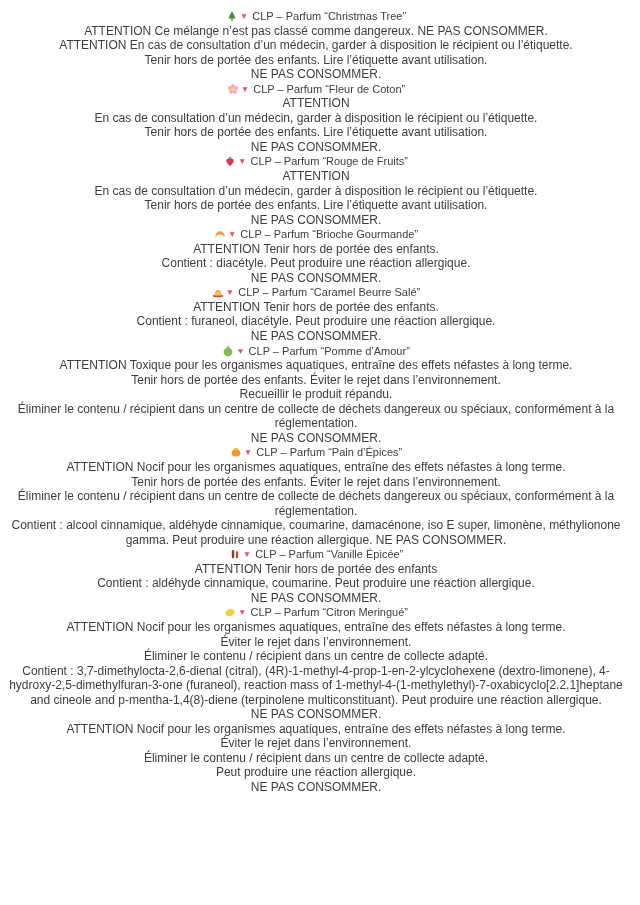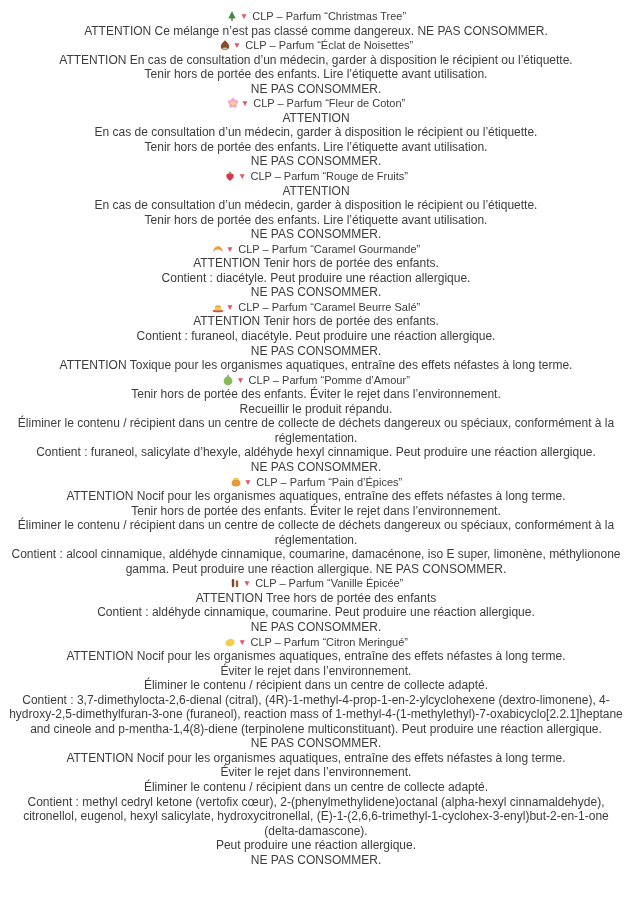--- a/index.html
+++ b/index.html
@@ -49,24 +49,20 @@
 
 <main class="doc">
     <section>
       <div class="line title"><span class="icon"><svg viewBox="0 0 12 12">
             <path d="M6 0.9 L9.7 8.4 H2.3Z" fill="#3d8c40"></path>
             <rect x="5.2" y="8.4" width="1.6" height="2.4" fill="#8b5e3c"></rect>
           </svg></span><span class="marker">▼</span><span>CLP – Parfum “Christmas Tree”</span></div>
       <div class="line">ATTENTION  Ce mélange n’est pas classé comme dangereux. NE PAS CONSOMMER.</div>
     </section>
     <section>
-      <div class="line title"><span class="icon"><svg viewBox="0 0 12 12">
-            <path d="M6 1.2 C8.6 3.4 10.2 5.6 10.2 7.4 A4.2 3.4 0 0 1 1.8 7.4 C1.8 5.6 3.4 3.4 6 1.2Z" fill="#8a4a2c"></path>
-            <ellipse cx="6" cy="9.4" rx="2.6" ry="0.9" fill="#d9c3a3"></ellipse>
-          </svg></span><span class="marker">▼</span><span>CLP – Parfum “Éclat de Noisettes”</span></div>
       <div class="line">ATTENTION  En cas de consultation d’un médecin, garder à disposition le récipient ou l’étiquette.</div>
       <div class="line">Tenir hors de portée des enfants. Lire l’étiquette avant utilisation.</div>
       <div class="line">NE PAS CONSOMMER.</div>
     </section>
     <section>
       <div class="line title"><span class="icon"><svg viewBox="0 0 12 12">
             <g fill="#f3a8c0">
               <circle cx="6" cy="2.9" r="2"></circle>
               <circle cx="9.1" cy="5.1" r="2"></circle>
               <circle cx="7.9" cy="8.7" r="2"></circle>
@@ -86,77 +82,75 @@
             <path d="M3.8 3.4 L8.2 3.4 L6 1.5Z" fill="#5f9e44"></path>
           </svg></span><span class="marker">▼</span><span>CLP – Parfum “Rouge de Fruits”</span></div>
       <div class="line">ATTENTION</div>
       <div class="line">En cas de consultation d’un médecin, garder à disposition le récipient ou l’étiquette.</div>
       <div class="line">Tenir hors de portée des enfants. Lire l’étiquette avant utilisation.</div>
       <div class="line">NE PAS CONSOMMER.</div>
     </section>
     <section>
       <div class="line title"><span class="icon"><svg viewBox="0 0 12 12">
             <path d="M1.2 8.9 Q1.4 4.3 6 3.1 Q10.6 4.3 10.8 8.9 Q8.4 6.6 6 6.6 Q3.6 6.6 1.2 8.9Z" fill="#e8a33d"></path>
-          </svg></span><span class="marker">▼</span><span>CLP – Parfum “Caramel Gourmande”</span></div>
+          </svg></span><span class="marker">▼</span><span>CLP – Parfum “Brioche Gourmande”</span></div>
       <div class="line">ATTENTION Tenir hors de portée des enfants.</div>
       <div class="line">Contient : diacétyle. Peut produire une réaction allergique.</div>
       <div class="line">NE PAS CONSOMMER.</div>
     </section>
     <section>
       <div class="line title"><span class="icon"><svg viewBox="0 0 12 12">
             <ellipse cx="6" cy="10" rx="5.4" ry="1.3" fill="#cf4b4b"></ellipse>
             <path d="M2.6 9.6 Q2.6 4.6 6 4.6 Q9.4 4.6 9.4 9.6Z" fill="#f4c64f"></path>
             <path d="M3.3 6.4 Q6 4.3 8.7 6.4 L8.3 5.1 Q6 3.7 3.7 5.1Z" fill="#c8842e"></path>
           </svg></span><span class="marker">▼</span><span>CLP – Parfum “Caramel Beurre Salé”</span></div>
       <div class="line">ATTENTION Tenir hors de portée des enfants.</div>
       <div class="line">Contient : furaneol, diacétyle. Peut produire une réaction allergique.</div>
       <div class="line">NE PAS CONSOMMER.</div>
     </section>
     <section>
-      <div class="line">ATTENTION Toxique pour les organismes aquatiques, entraîne des effets néfastes à long terme.</div>
       <div class="line title"><span class="icon"><svg viewBox="0 0 12 12">
             <circle cx="6" cy="7" r="4.4" fill="#84bb57"></circle>
             <path d="M6 2.8 Q5.8 1.3 6.7 0.7" stroke="#7a5230" stroke-width="1" fill="none"></path>
           </svg></span><span class="marker">▼</span><span>CLP – Parfum “Pomme d’Amour”</span></div>
+      <div class="line">ATTENTION Toxique pour les organismes aquatiques, entraîne des effets néfastes à long terme.</div>
       <div class="line">Tenir hors de portée des enfants. Éviter le rejet dans l’environnement.</div>
       <div class="line">Recueillir le produit répandu.</div>
       <div class="line">Éliminer le contenu / récipient dans un centre de collecte de déchets dangereux ou spéciaux, conformément à la réglementation.</div>
-      <div class="line">Contient : furaneol, salicylate d’hexyle, aldéhyde hexyl cinnamique. Peut produire une réaction allergique.</div>
       <div class="line">NE PAS CONSOMMER.</div>
     </section>
     <section>
       <div class="line title"><span class="icon"><svg viewBox="0 0 12 12">
             <path d="M3.2 3.8 Q1.6 5.4 1.6 7.4 Q1.6 10.4 6 10.4 Q10.4 10.4 10.4 7.4 Q10.4 5.4 8.8 3.8Z" fill="#e59b38"></path>
             <rect x="3.4" y="1.9" width="5.2" height="2.2" rx="1.1" fill="#f4c64f"></rect>
           </svg></span><span class="marker">▼</span><span>CLP – Parfum “Pain d’Épices”</span></div>
       <div class="line">ATTENTION Nocif pour les organismes aquatiques, entraîne des effets néfastes à long terme.</div>
       <div class="line">Tenir hors de portée des enfants. Éviter le rejet dans l’environnement.</div>
       <div class="line">Éliminer le contenu / récipient dans un centre de collecte de déchets dangereux ou spéciaux, conformément à la réglementation.</div>
       <div class="line">Contient : alcool cinnamique, aldéhyde cinnamique, coumarine, damacénone, iso E super, limonène, méthylionone gamma. Peut produire une réaction allergique. NE PAS CONSOMMER.</div>
     </section>
     <section>
       <div class="line title"><span class="icon"><svg viewBox="0 0 12 12">
             <rect x="2.8" y="2.1" width="2.4" height="8.2" rx="1.2" fill="#7a4630"></rect>
             <rect x="6.8" y="3.2" width="2.4" height="7" rx="1.2" fill="#a05a3a"></rect>
           </svg></span><span class="marker">▼</span><span>CLP – Parfum “Vanille Épicée”</span></div>
-      <div class="line">ATTENTION Tree hors de portée des enfants</div>
+      <div class="line">ATTENTION Tenir hors de portée des enfants</div>
       <div class="line">Contient : aldéhyde cinnamique, coumarine. Peut produire une réaction allergique.</div>
       <div class="line">NE PAS CONSOMMER.</div>
     </section>
     <section>
       <div class="line title"><span class="icon"><svg viewBox="0 0 12 12">
             <ellipse cx="6" cy="6.6" rx="4.8" ry="3.6" fill="#f2cf4d" transform="rotate(-18 6 6.6)"></ellipse>
           </svg></span><span class="marker">▼</span><span>CLP – Parfum “Citron Meringué”</span></div>
       <div class="line">ATTENTION Nocif pour les organismes aquatiques, entraîne des effets néfastes à long terme.</div>
       <div class="line">Éviter le rejet dans l’environnement.</div>
       <div class="line">Éliminer le contenu / récipient dans un centre de collecte adapté.</div>
       <div class="line">Contient : 3,7-dimethylocta-2,6-dienal (citral), (4R)-1-methyl-4-prop-1-en-2-ylcyclohexene (dextro-limonene), 4-hydroxy-2,5-dimethylfuran-3-one (furaneol), reaction mass of 1-methyl-4-(1-methylethyl)-7-oxabicyclo[2.2.1]heptane and cineole and p-mentha-1,4(8)-diene (terpinolene multiconstituant). Peut produire une réaction allergique.</div>
       <div class="line">NE PAS CONSOMMER.</div>
     </section>
     <section>
       <div class="line">ATTENTION Nocif pour les organismes aquatiques, entraîne des effets néfastes à long terme.</div>
       <div class="line">Éviter le rejet dans l’environnement.</div>
       <div class="line">Éliminer le contenu / récipient dans un centre de collecte adapté.</div>
-      <div class="line">Contient : methyl cedryl ketone (vertofix cœur), 2-(phenylmethylidene)octanal (alpha-hexyl cinnamaldehyde), citronellol, eugenol, hexyl salicylate, hydroxycitronellal, (E)-1-(2,6,6-trimethyl-1-cyclohex-3-enyl)but-2-en-1-one (delta-damascone).</div>
       <div class="line">Peut produire une réaction allergique.</div>
       <div class="line">NE PAS CONSOMMER.</div>
     </section>
   </main>
 
 </body></html>

